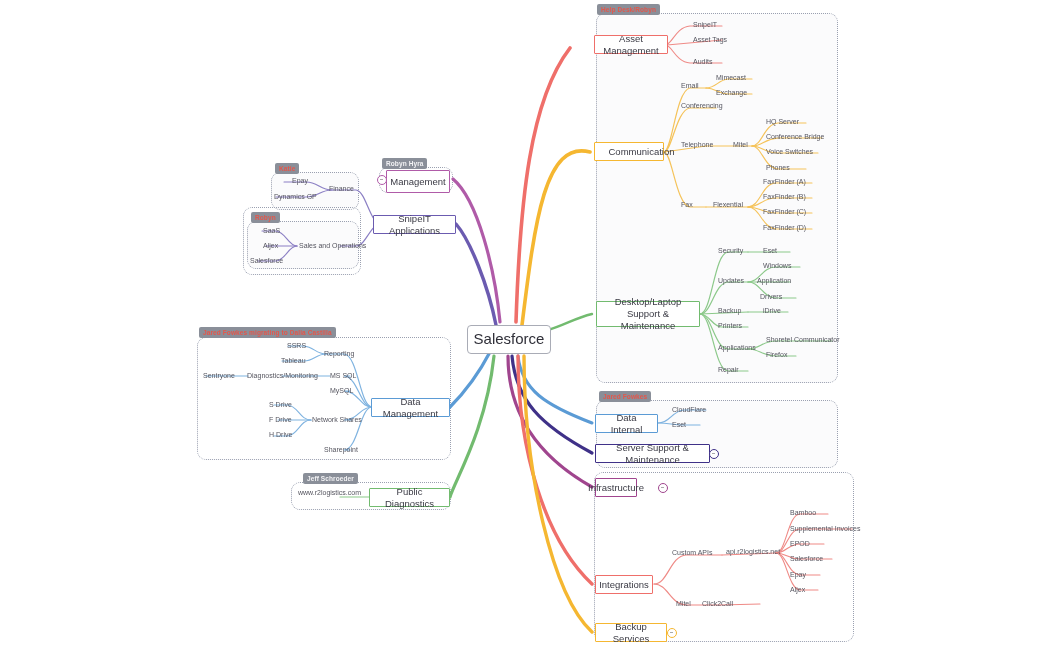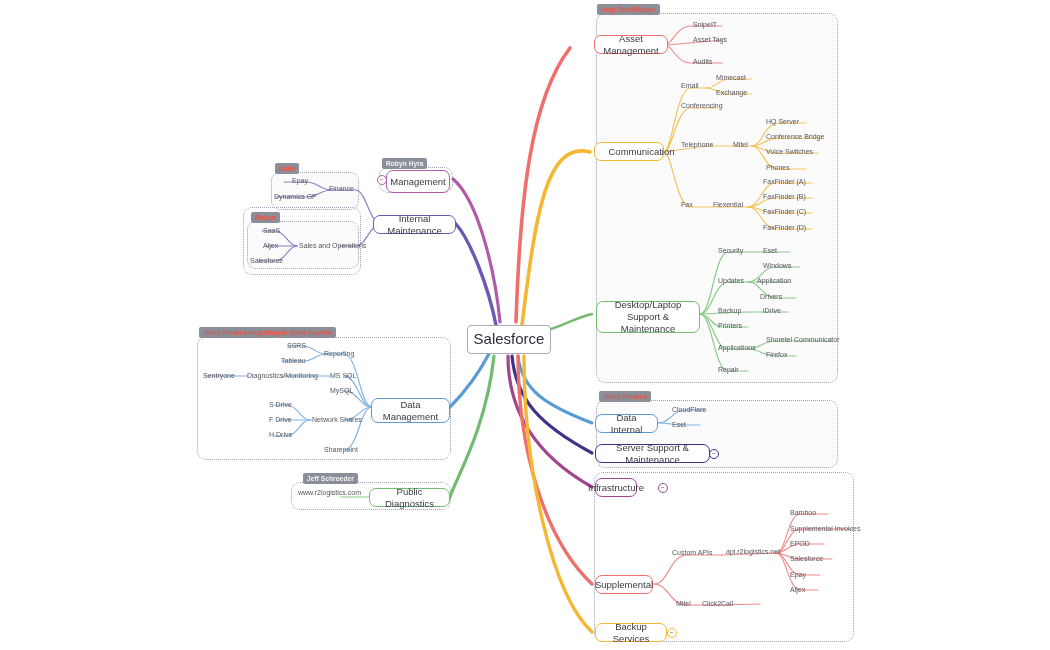--- a/index.html
+++ b/index.html
@@ -17,21 +17,21 @@
     background:#fff;border:1px solid #999;border-radius:5px;
     display:flex;align-items:center;justify-content:center;
     text-align:center;color:#3a3a44;white-space:pre-line;
     line-height:1.25;
   }
   .root{
     font-size:15px;color:#2f2f38;border:1px solid #a9acb6;
     border-radius:4px;padding:0 14px;background:#fff;
     box-shadow:0 0 0 0 rgba(0,0,0,0);
   }
-  .main{font-size:9.5px;border-radius:7px;padding:0 7px;}
+  .main{font-size:9.5px;border-radius:1px;padding:0 7px;}
   .leaf{
     position:absolute;font-size:7px;color:#55555f;background:transparent;
     border:none;white-space:nowrap;text-align:left;
   }
   .leaf.r{text-align:right;}
 
   
   .boundary{
     position:absolute;box-sizing:border-box;
     border:1px dotted #9aa0b0;border-radius:9px;background:transparent;
@@ -187,58 +187,58 @@
   </div>
 
   <div class="node main" style="left:594px;top:35px;width:74px;height:19px;border-color:#ef6f6a;">
     <span>Asset Management</span>
   </div>
 
   <div class="node main" style="left:594px;top:142px;width:70px;height:19px;border-color:#f5b731;padding-left:32px;">
     <span>Communication</span>
   </div>
 
-  <div class="node main" style="left:596px;top:301px;width:104px;height:32px;border-color:#72bb6f;padding:0 5px;">
+  <div class="node main" style="left:596px;top:301px;width:104px;height:26px;border-color:#72bb6f;padding:0 5px;">
     <span>Desktop/Laptop Support &amp;
 Maintenance</span>
   </div>
 
   <div class="node main" style="left:595px;top:414px;width:63px;height:19px;border-color:#5b9bd5;">
     <span>Data Internal</span>
   </div>
 
   <div class="node main" style="left:595px;top:444px;width:115px;height:19px;border-color:#3f3188;">
     <span>Server Support &amp; Maintenance</span>
   </div>
   <div class="collapse" style="left:709px;top:449px;border-color:#3f3188;"></div>
 
   <div class="node main" style="left:595px;top:478px;width:42px;height:19px;border-color:#a0458e;">
     <span>Infrastructure</span>
   </div>
   <div class="collapse" style="left:658px;top:483px;border-color:#a0458e;"></div>
 
   <div class="node main" style="left:595px;top:575px;width:58px;height:19px;border-color:#ef6f6a;">
-    <span>Supplemental</span>
+    <span>Integrations</span>
   </div>
 
   <div class="node main" style="left:595px;top:623px;width:72px;height:19px;border-color:#f5b731;">
     <span>Backup Services</span>
   </div>
   <div class="collapse" style="left:667px;top:628px;border-color:#f5b731;"></div>
 
   <div class="node main" style="left:386px;top:170px;width:64px;height:23px;border-color:#b05ba8;">
     <span>Management</span>
   </div>
   <div class="collapse" style="left:377px;top:175px;border-color:#b05ba8;"></div>
 
   <div class="node main" style="left:373px;top:215px;width:83px;height:19px;border-color:#6b5bb0;">
-    <span>Internal Maintenance</span>
-  </div>
-
-  <div class="node main" style="left:371px;top:398px;width:79px;height:25px;border-color:#5b9bd5;">
+    <span>SnipeIT Applications</span>
+  </div>
+
+  <div class="node main" style="left:371px;top:398px;width:79px;height:19px;border-color:#5b9bd5;">
     <span>Data Management</span>
   </div>
 
   <div class="node main" style="left:369px;top:488px;width:81px;height:19px;border-color:#72bb6f;">
     <span>Public Diagnostics</span>
   </div>
 
   <div class="leaf" style="left:693px;top:21px;">SnipeIT</div>
   <div class="leaf" style="left:693px;top:36px;">Asset Tags</div>
   <div class="leaf" style="left:693px;top:58px;">Audits</div>

